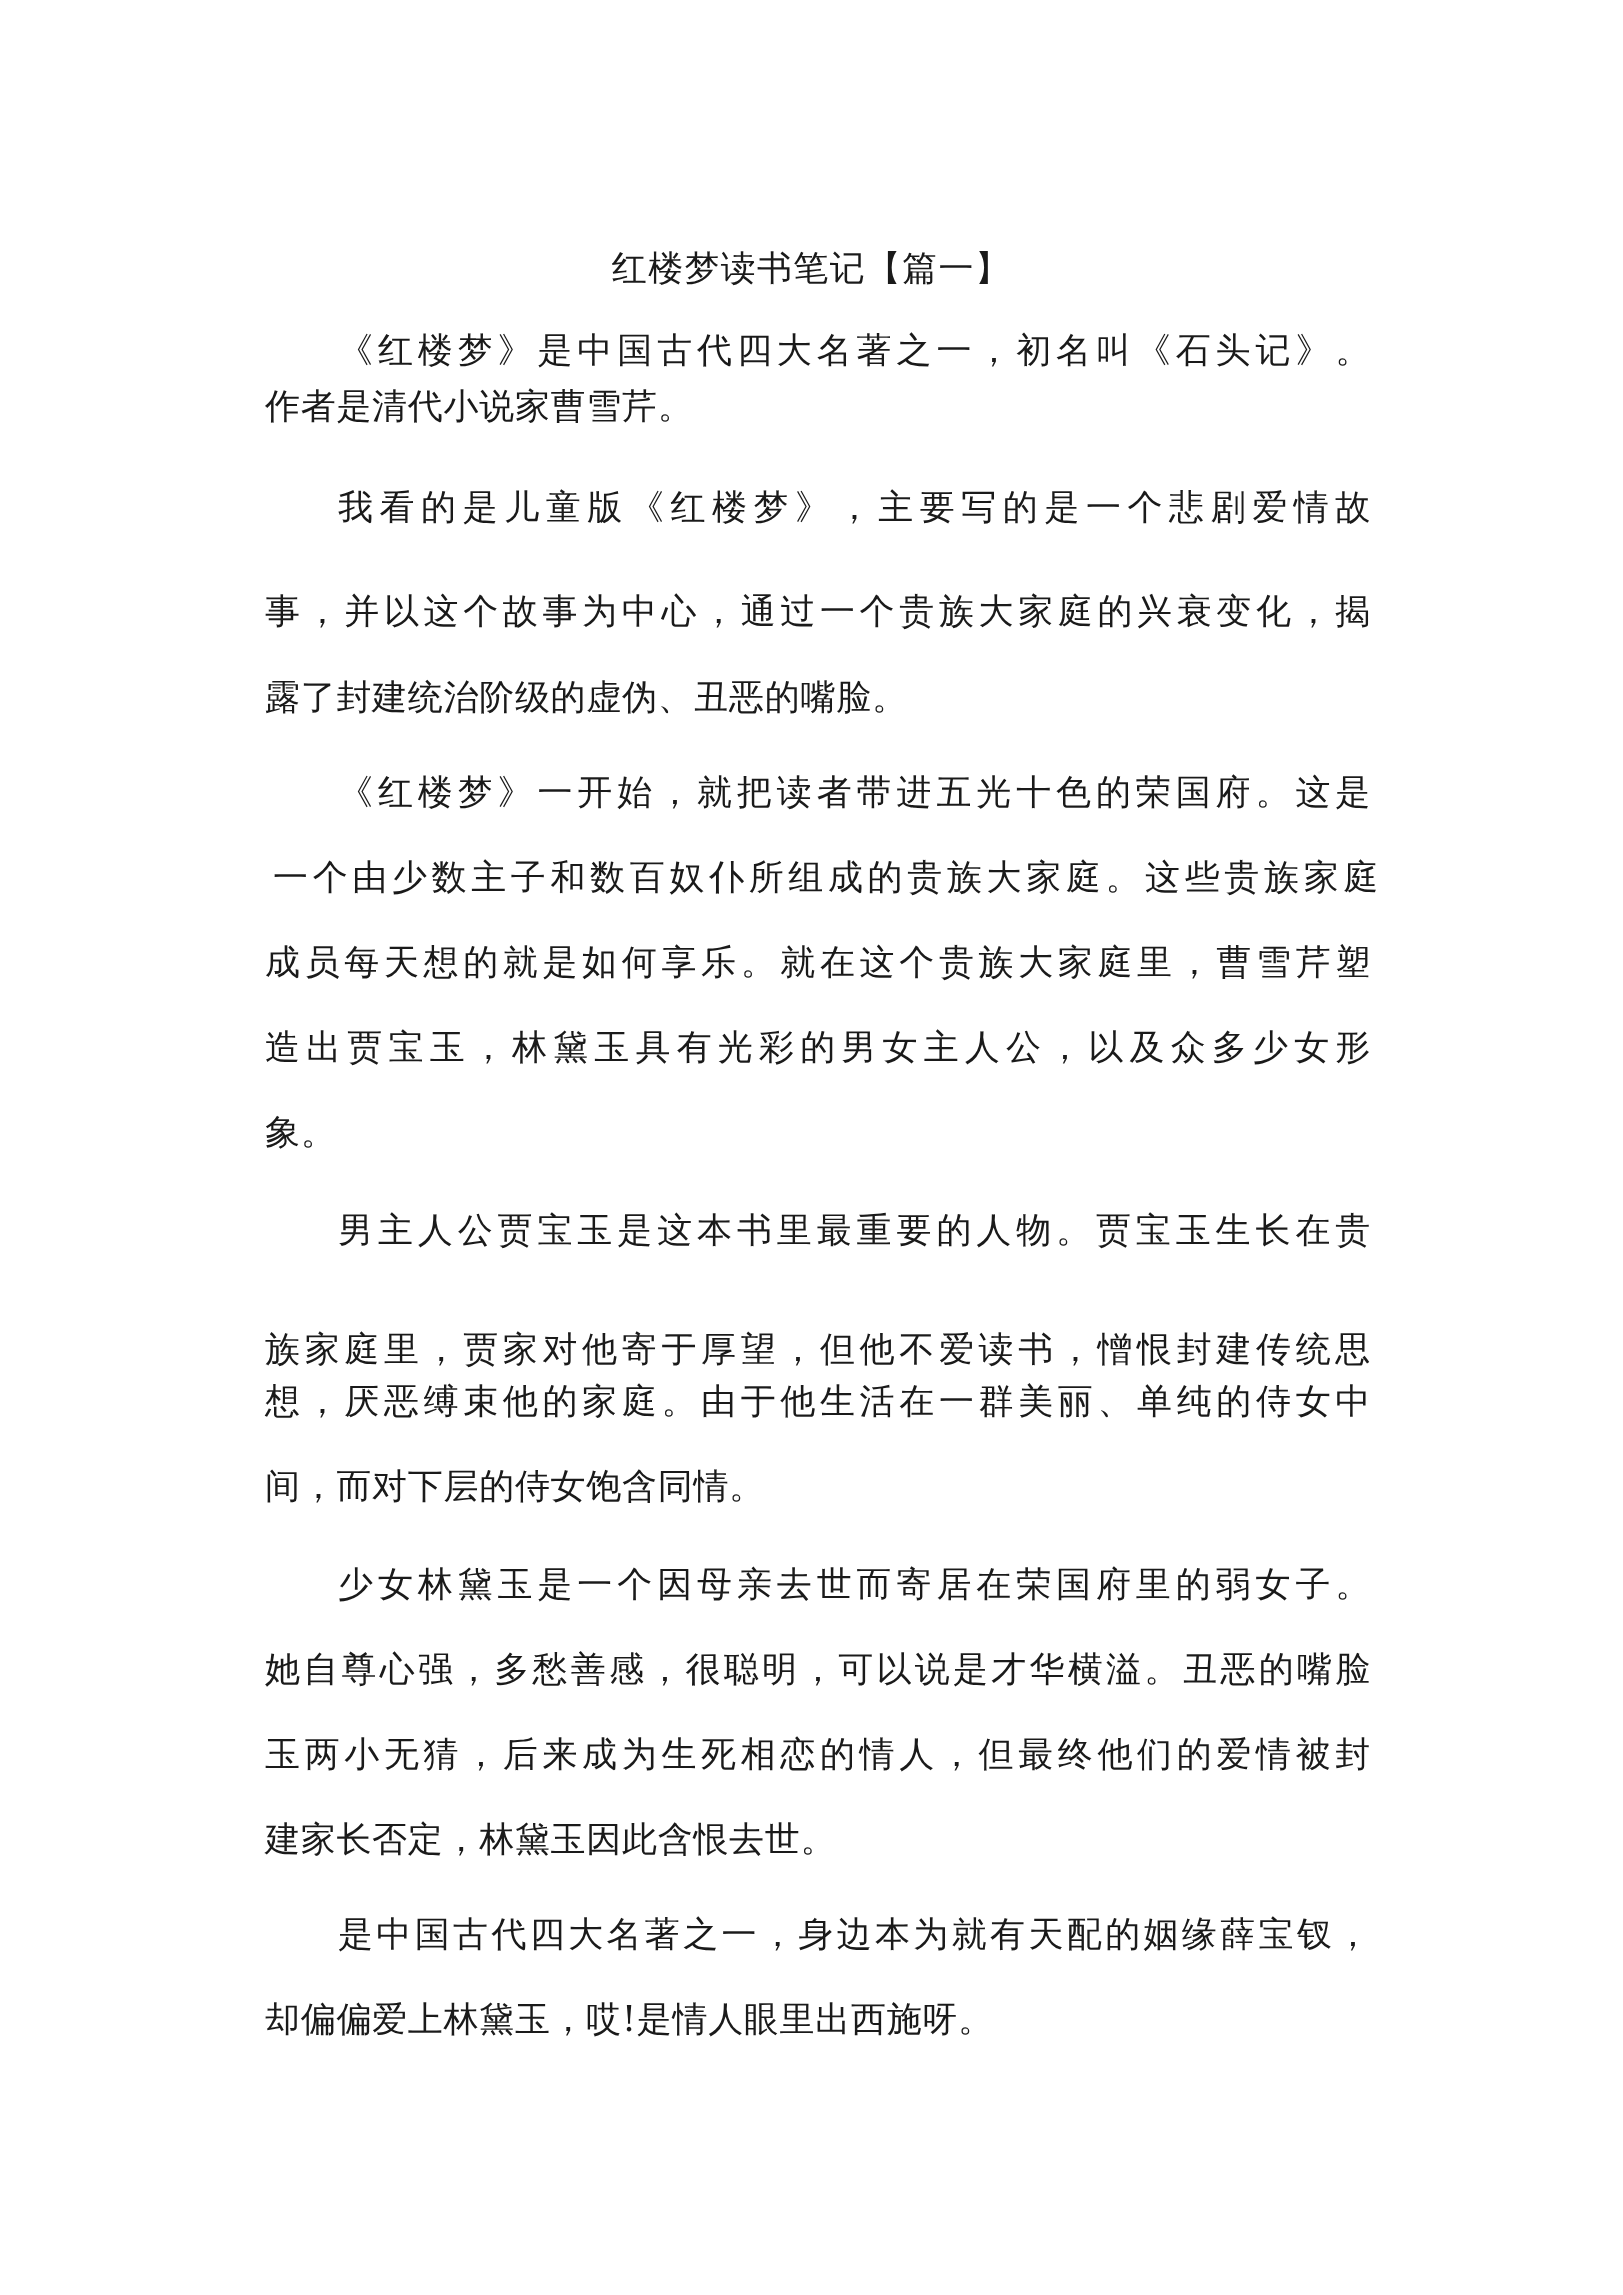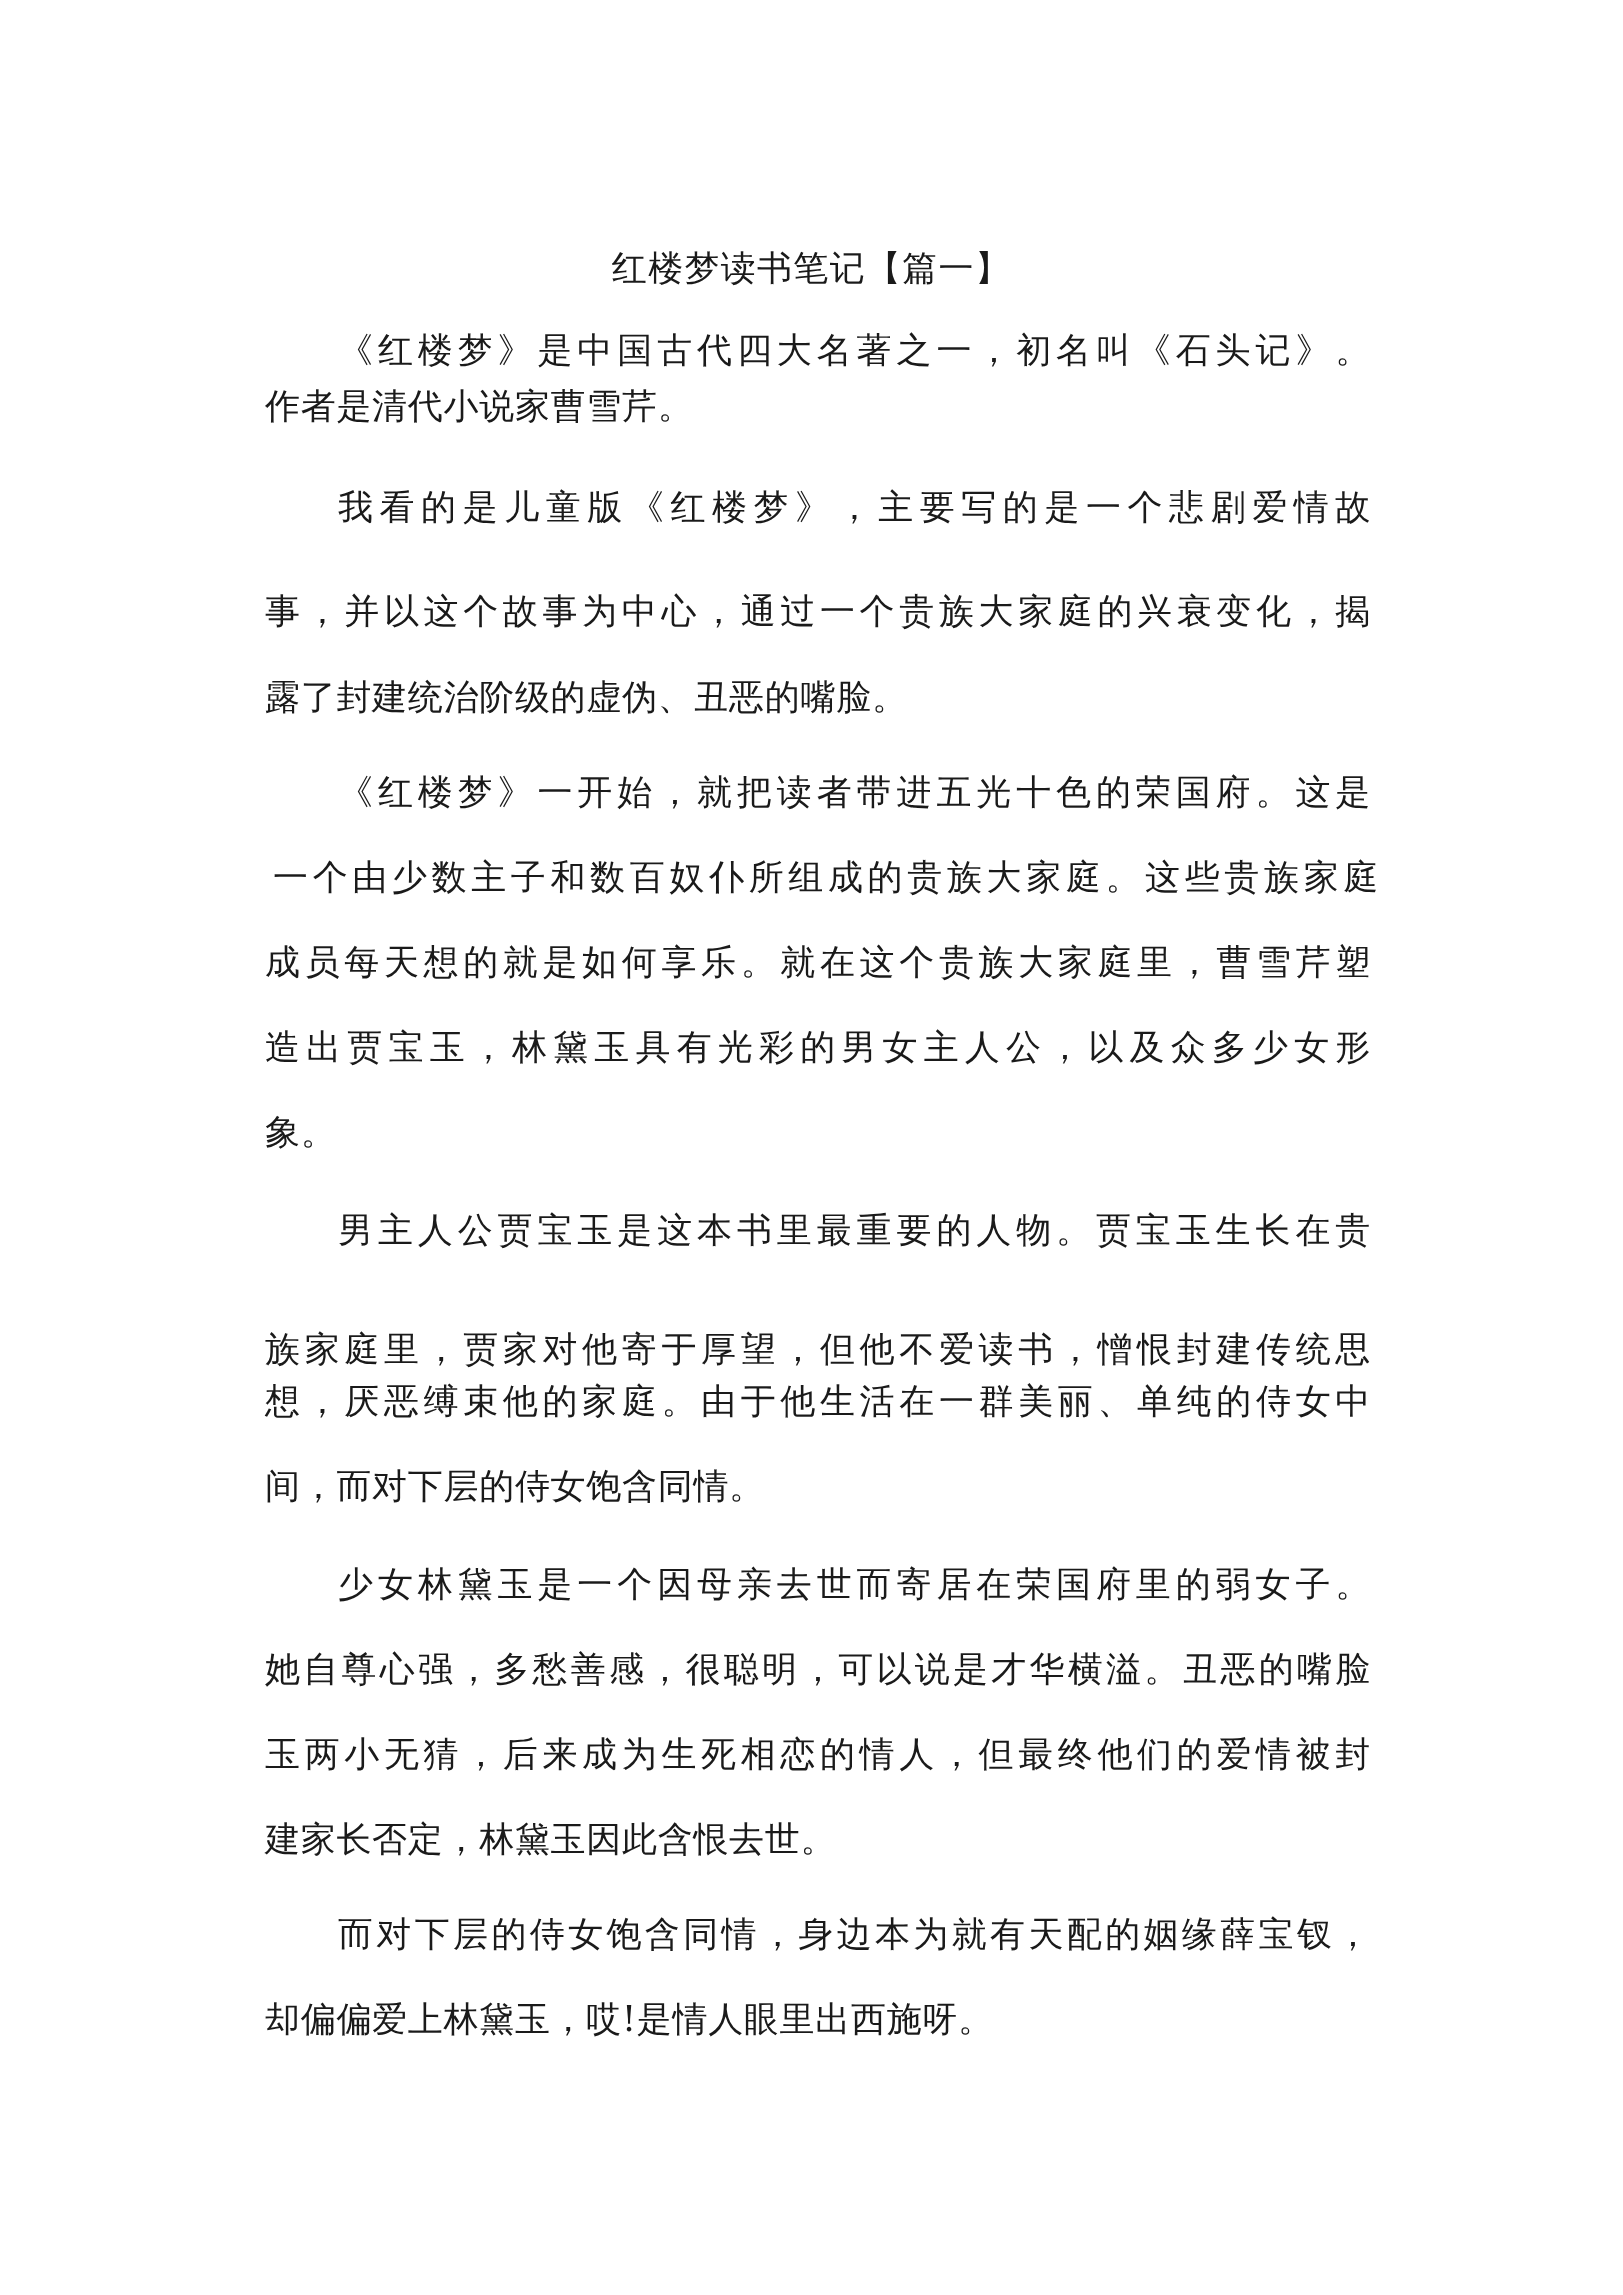--- a/index.html
+++ b/index.html
@@ -87,18 +87,18 @@
   </div>
 
   <div>
     <div class="line first" style="top:1558px;">少女林黛玉是一个因母亲去世而寄居在荣国府里的弱女子。</div>
     <div class="line" style="top:1643px;">她自尊心强，多愁善感，很聪明，可以说是才华横溢。丑恶的嘴脸</div>
     <div class="line" style="top:1728px;">玉两小无猜，后来成为生死相恋的情人，但最终他们的爱情被封</div>
     <div class="line last" style="top:1813px;">建家长否定，林黛玉因此含恨去世。</div>
   </div>
 
   <div>
-    <div class="line first" style="top:1908px;">而对下层的侍女饱含同情，身边本为就有天配的姻缘薛宝钗，</div>
+    <div class="line first" style="top:1908px;">是中国古代四大名著之一，身边本为就有天配的姻缘薛宝钗，</div>
     <div class="line last" style="top:1993px;">却偏偏爱上林黛玉，哎!是情人眼里出西施呀。</div>
   </div>
 
 </div>
 
 
 </body></html>

